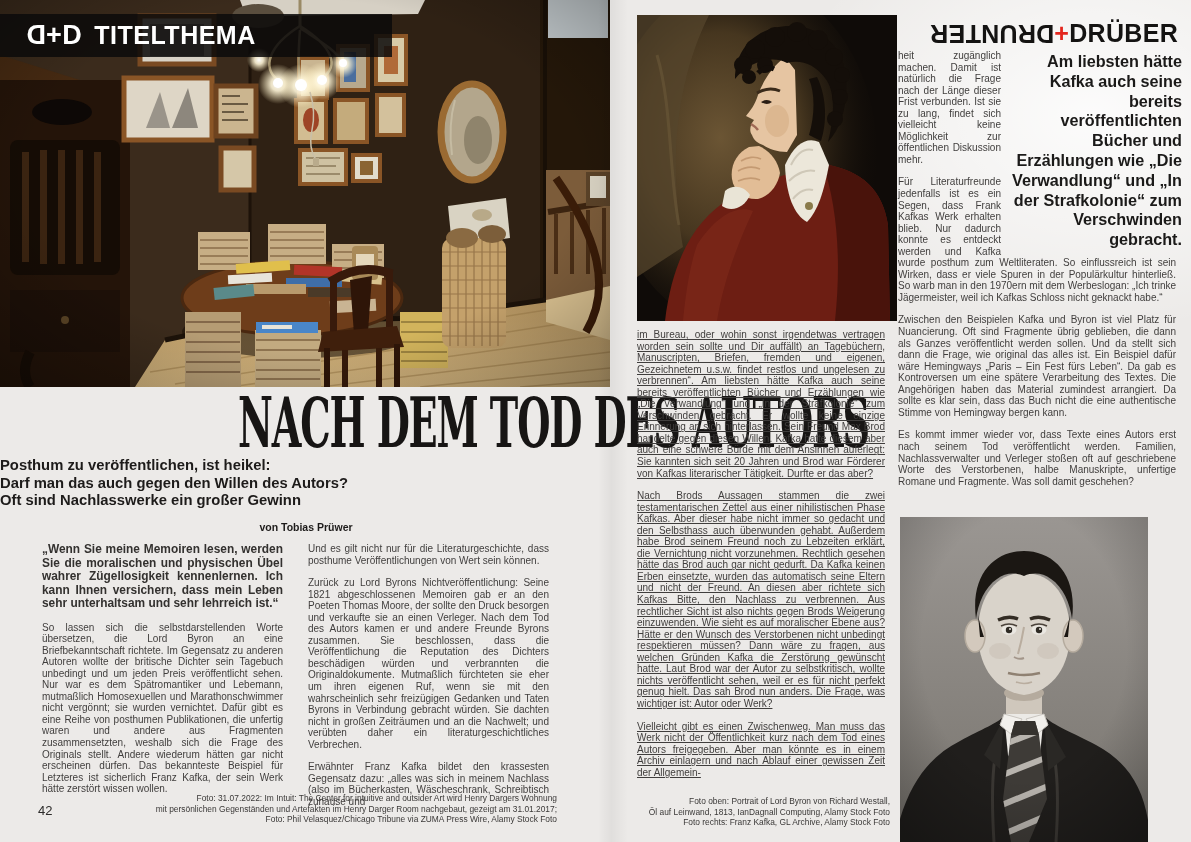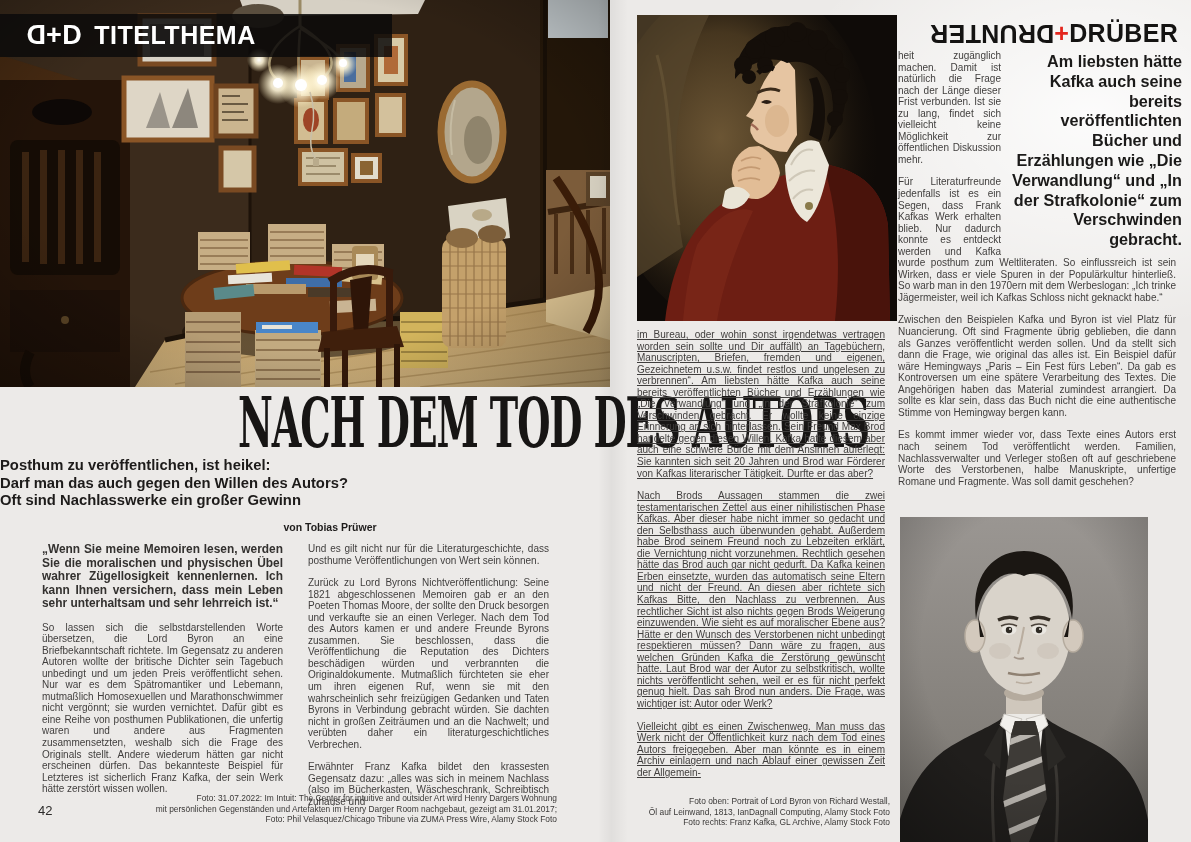--- a/index.html
+++ b/index.html
@@ -23,21 +23,21 @@
   .kicker .logo .mirror{display:inline-block;transform:scaleX(-1);}
   .kicker .label{font-size:25px;font-weight:bold;color:#fff;letter-spacing:.5px;text-align:right;}
 
   .headline-wrap{left:0;top:388px;width:612px;text-align:center;}
   .headline{display:inline-block;white-space:nowrap;font-family:"DejaVu Serif",serif;font-weight:bold;
             font-size:67px;line-height:1;letter-spacing:-2px;color:#171514;
             transform:scale(.57,1.03);transform-origin:center top;}
   .subhead{left:0;top:457px;width:612px;font-weight:bold;
            font-size:14.8px;line-height:17.6px;color:#1d1b1a;}
   .byline{left:0;top:521px;width:612px;text-align:center;font-weight:bold;
-          font-size:10.5px;color:#1d1b1a;margin-left:24px;}
+          font-size:10.5px;color:#1d1b1a;}
 
   .cols-left{left:42px;top:543px;width:514px;display:flex;gap:19px;}
   .colL{width:247px;}
   .body-txt{font-size:10px;line-height:11.55px;text-align:justify;color:#403e3d;hyphens:auto;}
   .body-txt p{margin:0 6px 11px 0;}
   .lead-quote{font-size:11.9px;line-height:13.5px;font-weight:bold;color:#33312f;text-align:justify;margin:0 0 11px 0;}
 
   .credit{font-size:8.4px;line-height:10.6px;color:#3a3837;text-align:right;}
   .credit-left{left:40px;top:793px;width:517px;}
   .credit-right{left:612px;top:796px;width:278px;}

